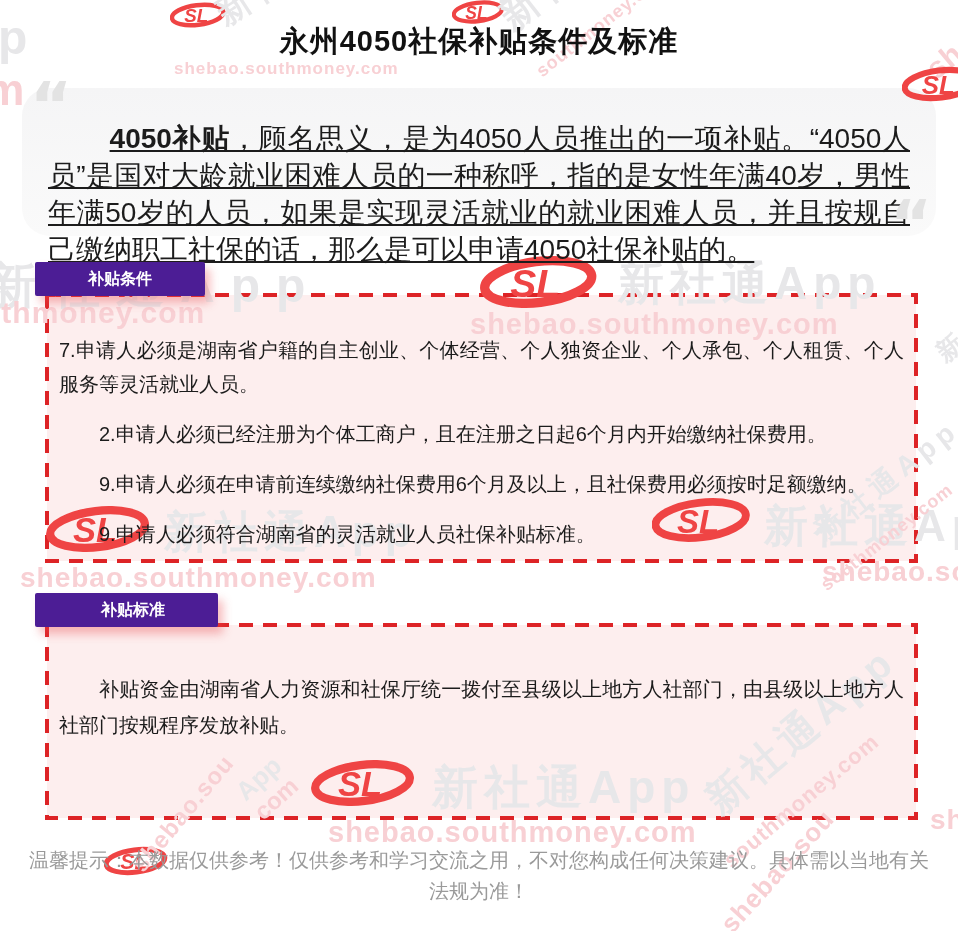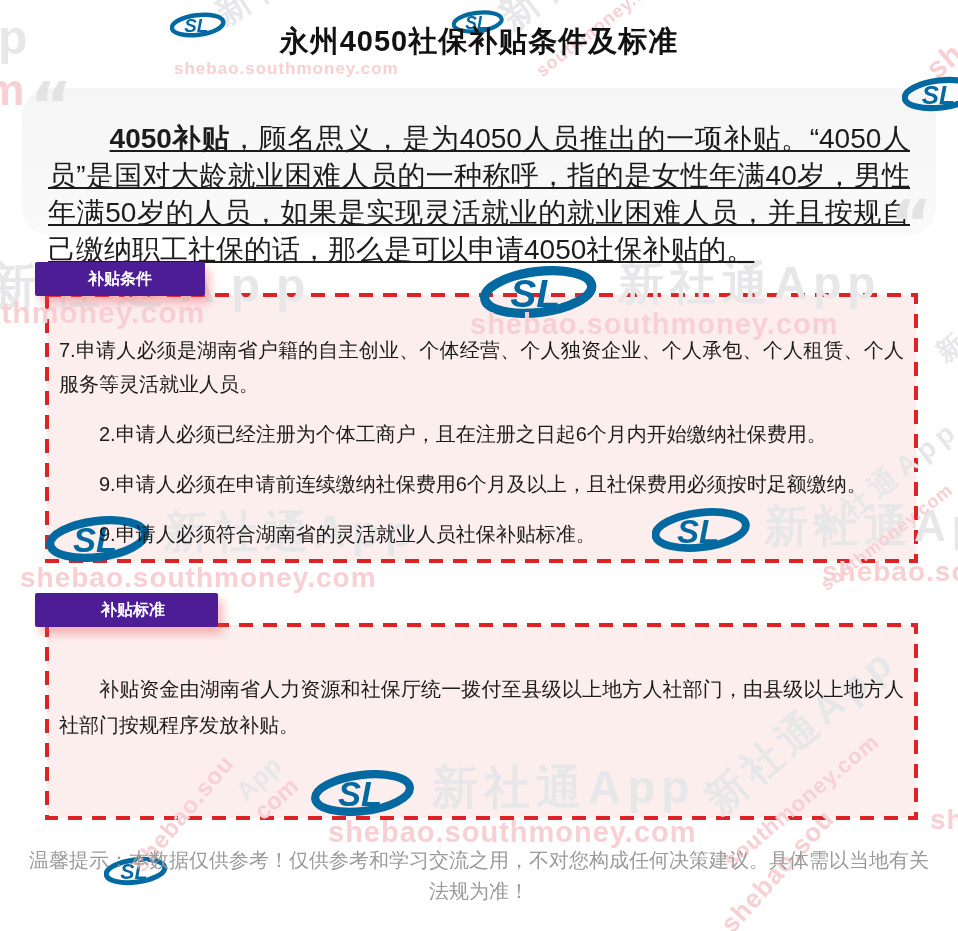--- a/index.html
+++ b/index.html
@@ -66,21 +66,21 @@
   .page-footer{
     position:absolute;left:20px;top:845px;width:918px;z-index:2;
     text-align:center;font-size:20px;line-height:31px;color:#9a9a9a;
   }
 
   
   .wm{position:absolute;z-index:1;pointer-events:none;white-space:nowrap;line-height:1;}
   .wm *{pointer-events:none;}
   .wm-cn{font-weight:700;color:#e7e7e9;letter-spacing:6px;display:inline-block;}
   .wm-pink{font-weight:700;color:#f8d0d4;letter-spacing:1px;display:inline-block;}
-  .wm-logo{color:#0369a1;display:inline-block;margin-top:10px;}
+  .wm-logo{color:#ef4444;display:inline-block;}
   .abs{position:absolute;}
 
   .w1{left:-66px;top:14px;}
   .w1 .l1{font-size:48px;color:#e7e7e9;font-weight:700;}
   .w1 .l2{font-size:44px;color:#f8d0d4;font-weight:700;margin-top:6px;}
   .w2{left:170px;top:2px;}
   .w2 .cn{left:58px;top:-6px;font-size:34px;transform:rotate(-33deg);transform-origin:left bottom;}
   .w2 .dm{left:4px;top:58px;font-size:17px;}
   .w3{left:452px;top:0px;}
   .w3 .cn{left:64px;top:-2px;font-size:38px;transform:rotate(-38deg);transform-origin:left bottom;}

